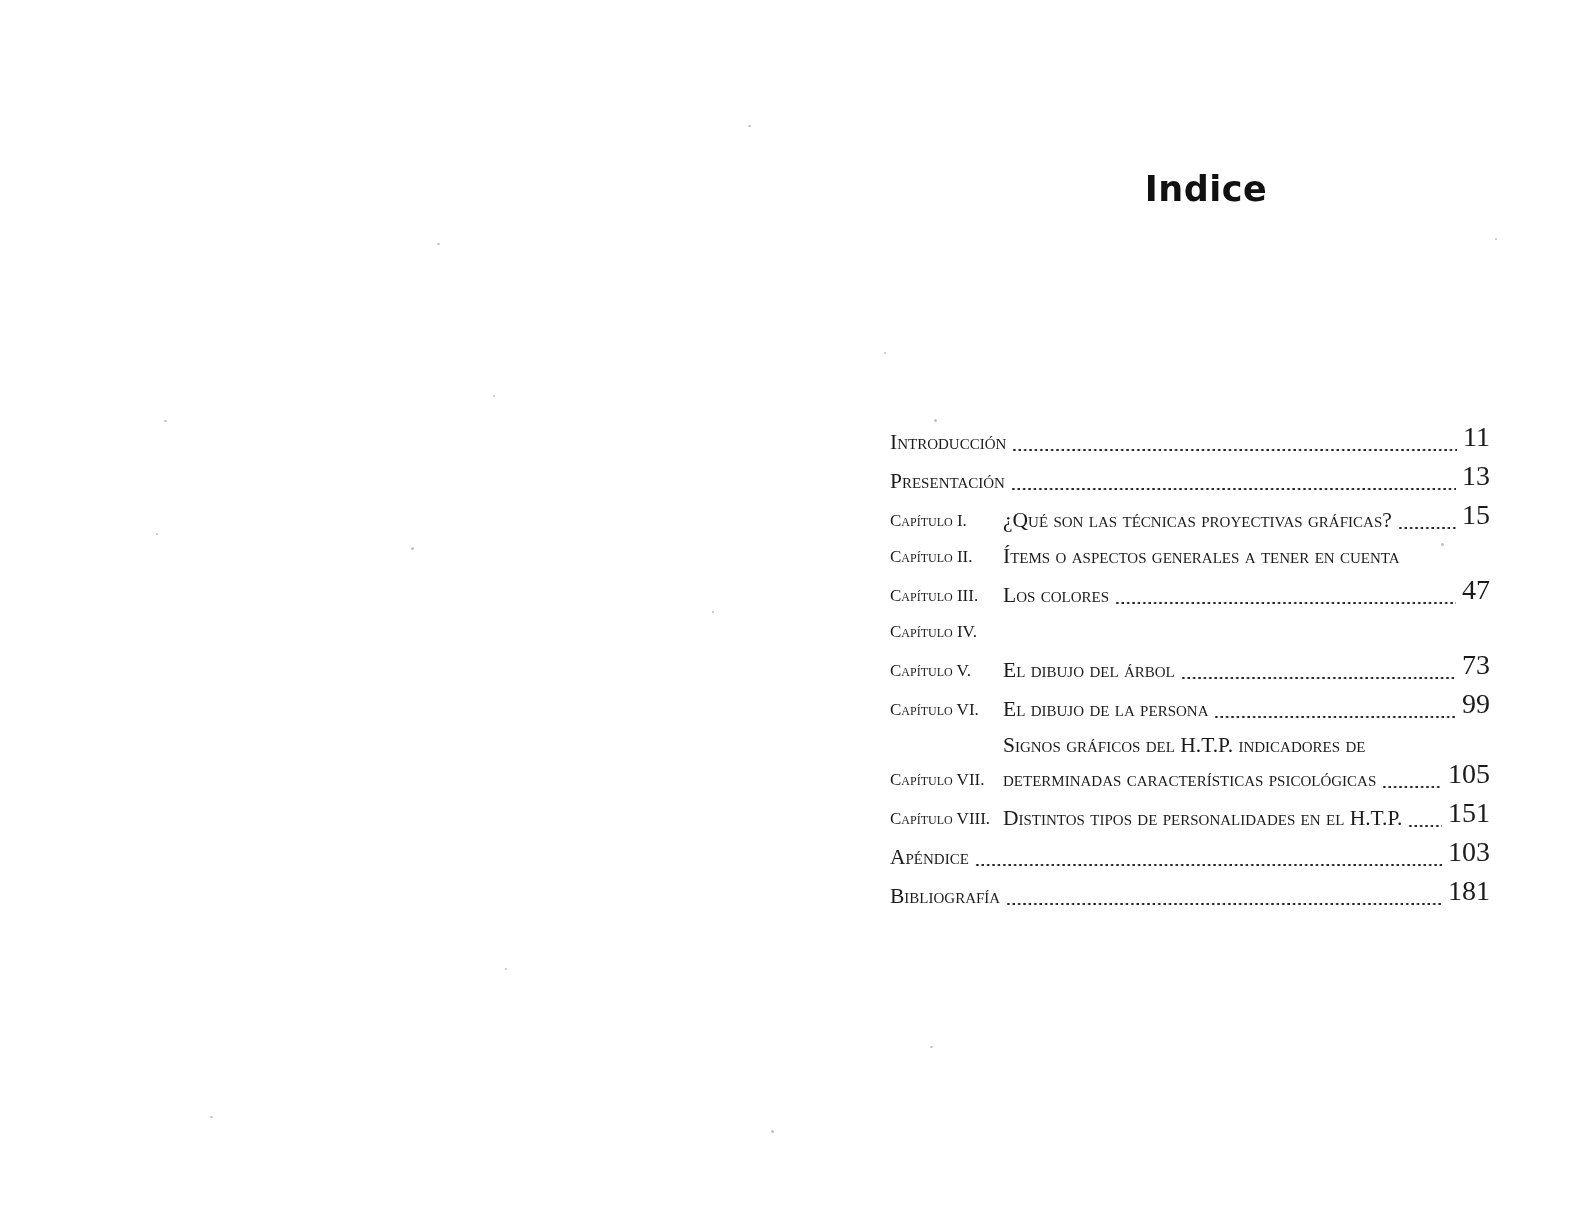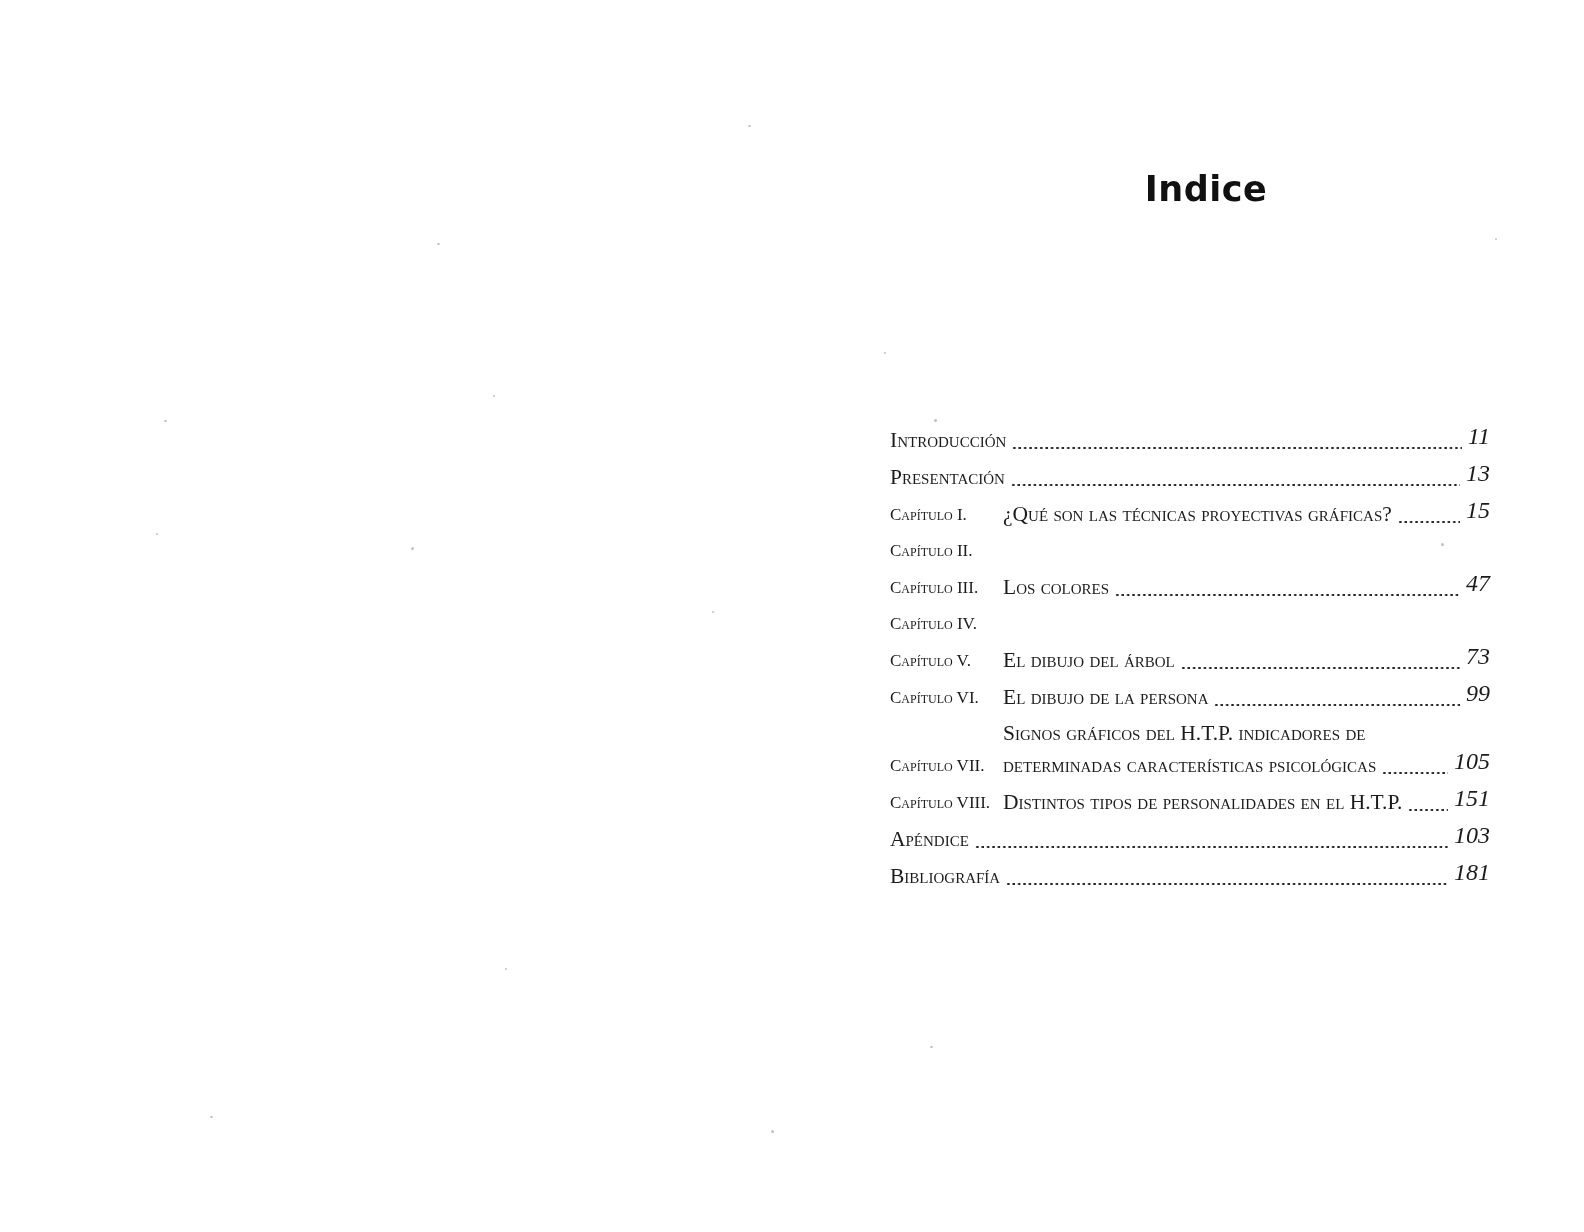--- a/index.html
+++ b/index.html
@@ -58,26 +58,25 @@
     min-width:12px;
     height:21px;
     margin:0 6px;
     align-self:flex-end;
     background-image:radial-gradient(circle at 2.5px 50%, #242424 1.15px, rgba(0,0,0,0) 1.5px);
     background-size:5.4px 6px;
     background-repeat:repeat-x;
     background-position:0 10px;
   }
   .page{
-    font-size:24px;
+    font-size:28px;
     line-height:31px;
     position:relative;
     top:-3px;
     white-space:nowrap;
-    font-style:italic;
   }
   .speck{
     position:absolute;
     background:#4a4a4a;
     border-radius:50%;
     opacity:.35;
   }
 </style>
 </head>
 <body>
@@ -113,20 +112,23 @@
         <span class="title">¿Qué son las técnicas proyectivas gráficas?</span>
         <span class="leader"></span>
         <span class="page">15</span>
       </div>
     </div>
   </div>
 
   <div class="row">
     <span class="label">Capítulo II.</span>
     <div class="body">
+      <div class="line">
+        <span class="title">Ítems o aspectos generales a tener en cuenta</span>
+      </div>
     </div>
   </div>
 
   <div class="row">
     <span class="label">Capítulo III.</span>
     <div class="body">
       <div class="line">
         <span class="title">Los colores</span>
         <span class="leader"></span>
         <span class="page">47</span>

